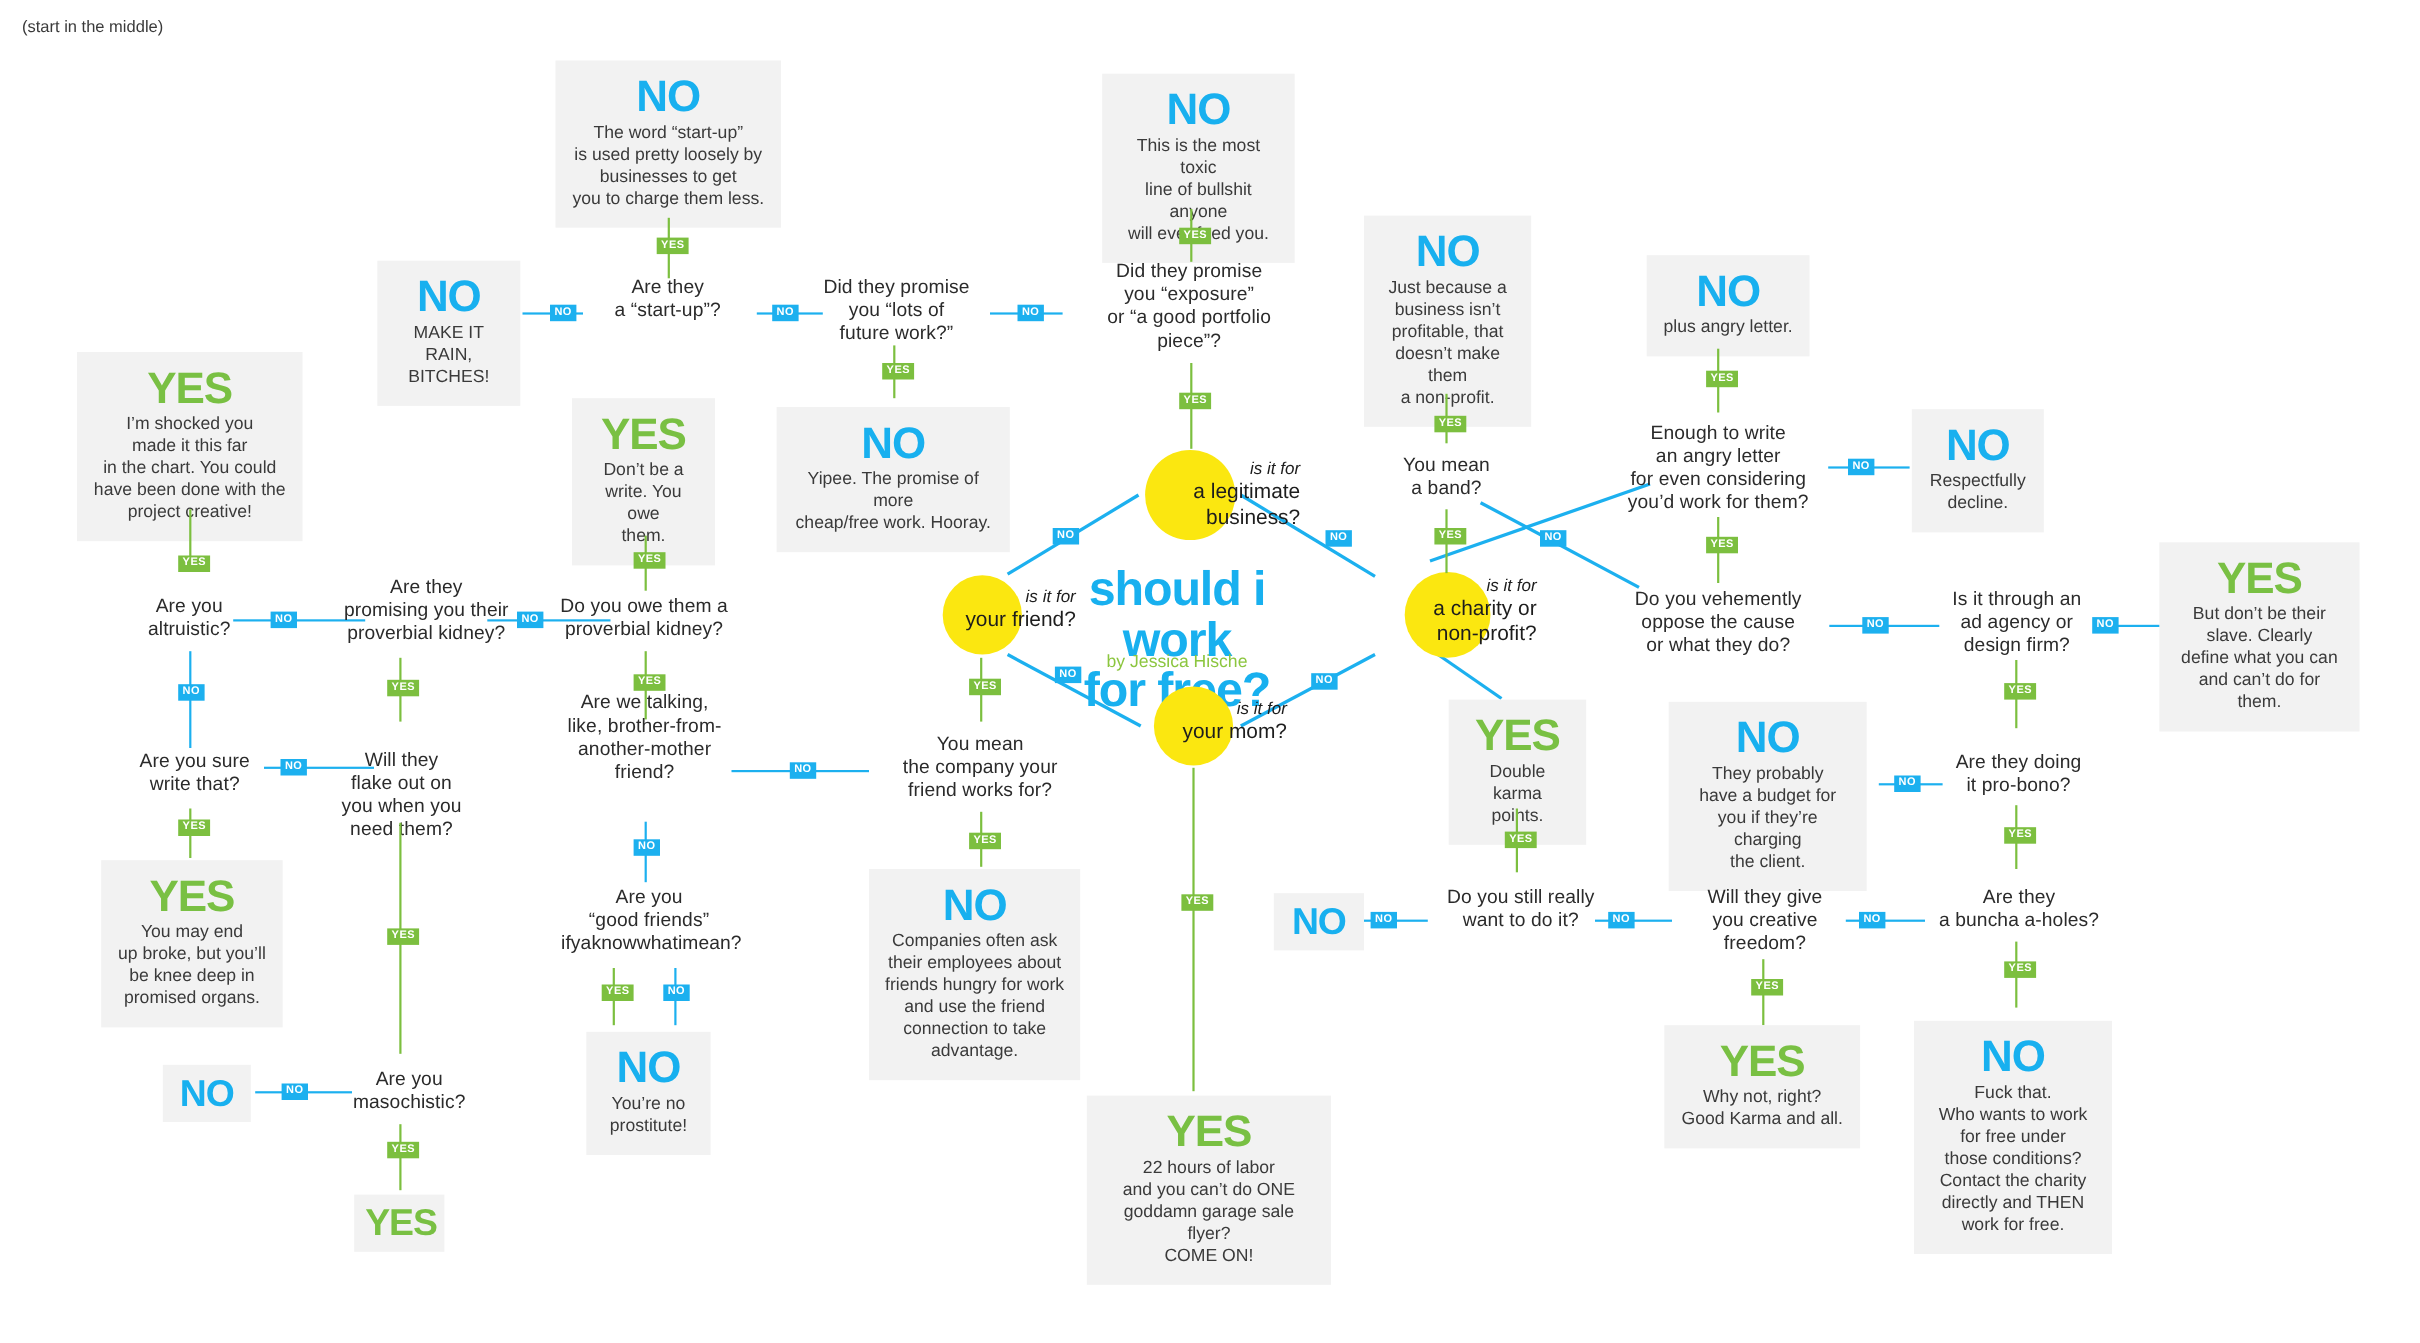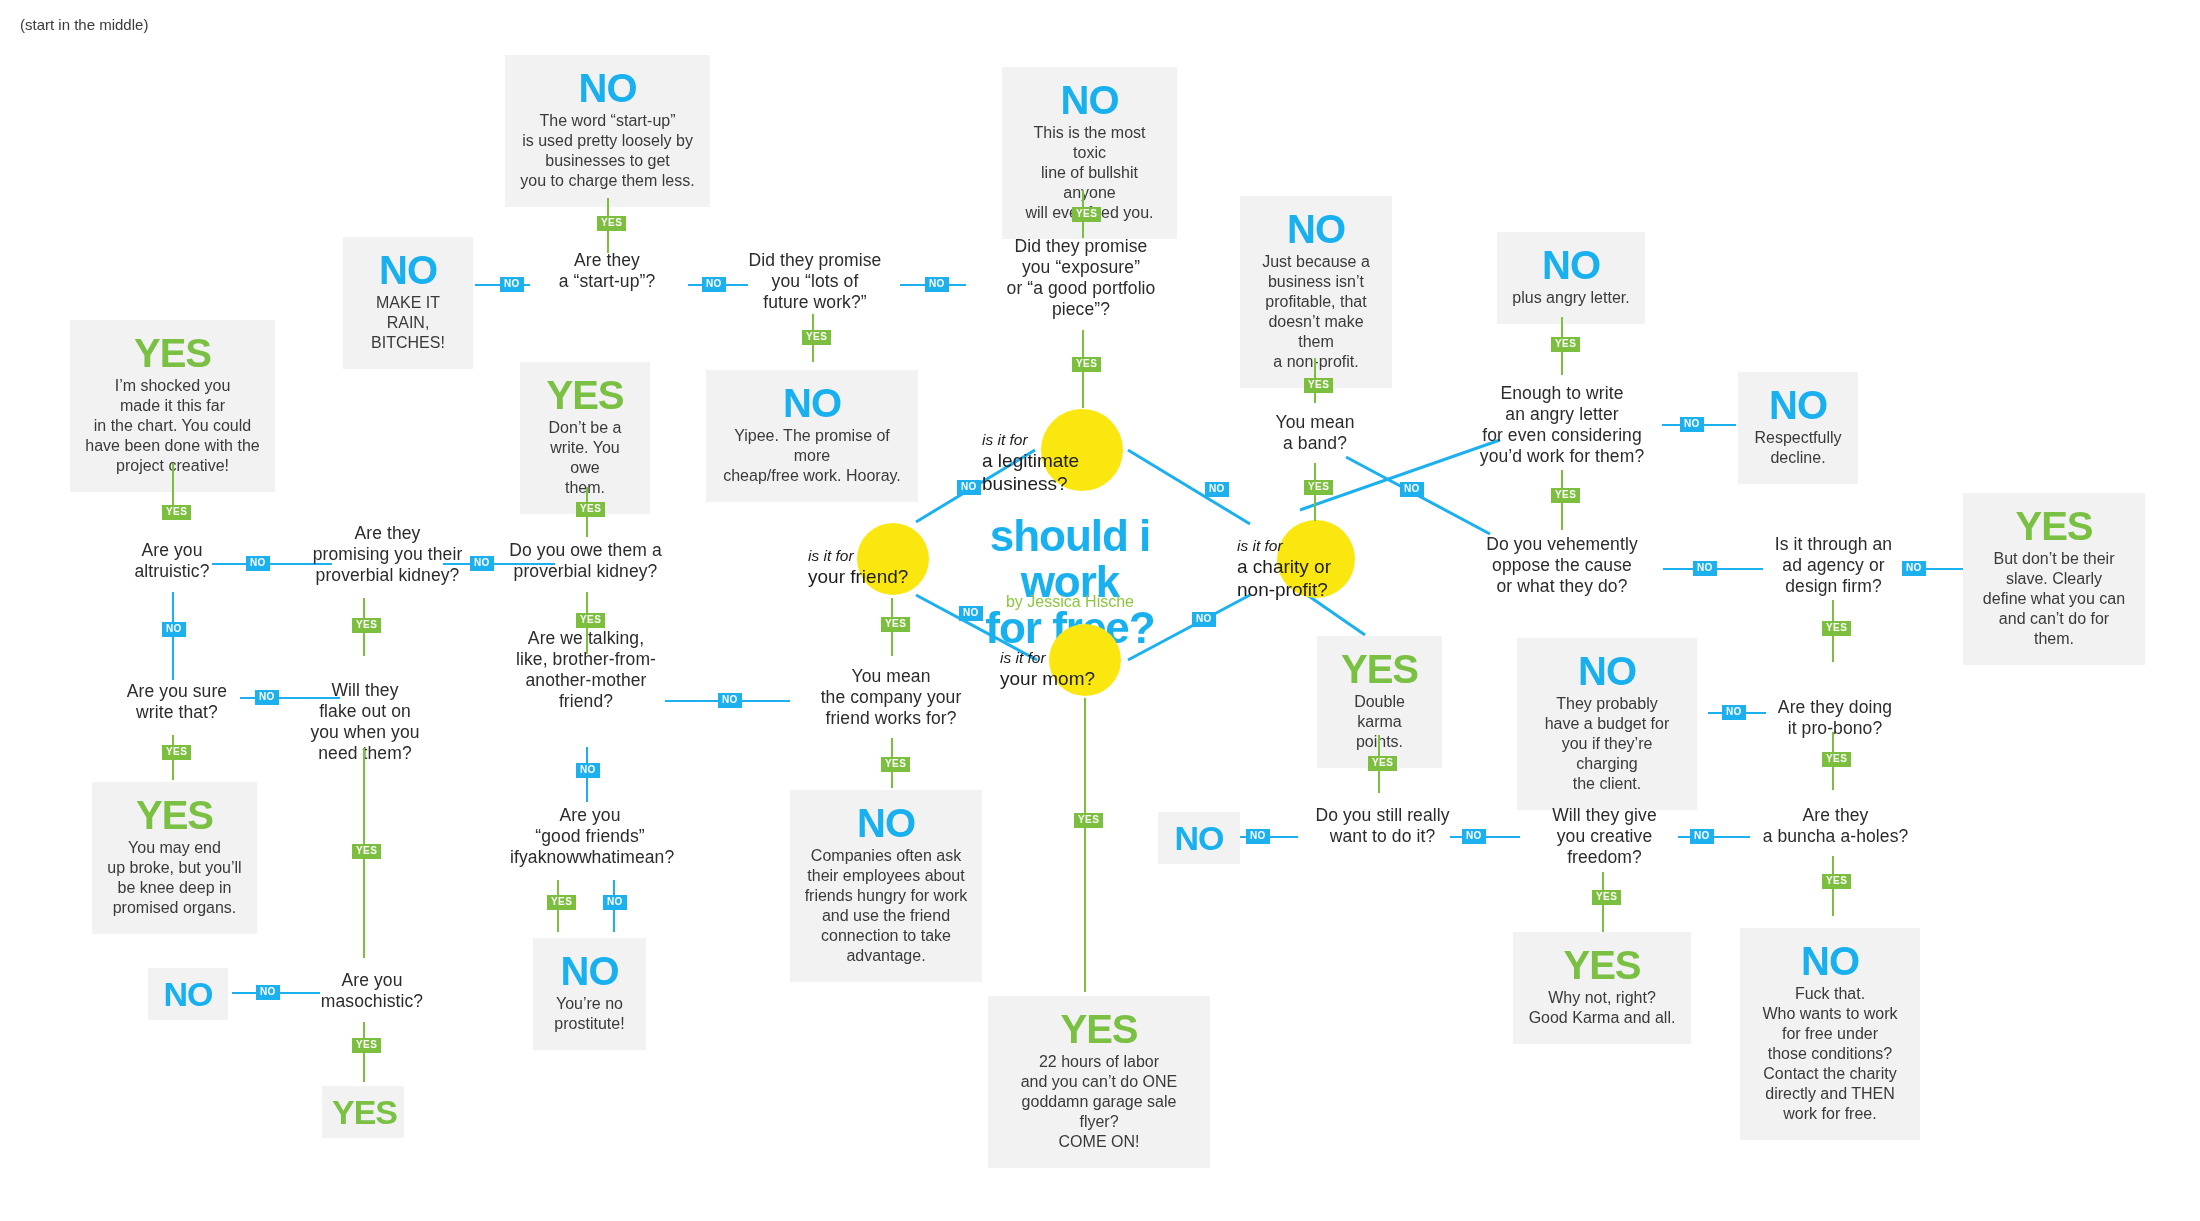--- a/index.html
+++ b/index.html
@@ -17,22 +17,22 @@
   .box{background:#f2f2f2;text-align:center;padding:12px 14px 16px;
        color:#3a3a3a;font-size:16px;line-height:20px;}
   .box .big{display:block;font-weight:bold;letter-spacing:-1px;margin-bottom:2px;}
   .box .big.no{color:#18b0ef;font-size:40px;line-height:42px;}
   .box .big.yes{color:#79c043;font-size:40px;line-height:42px;}
   .box .sub{display:block;}
   .box.only .big{margin-bottom:0;}
 
   
   .circle{position:absolute;border-radius:50%;background:#fbe710;}
-  .ctext{position:absolute;text-align:left;color:#1d1d1d;
-         font-size:19px;line-height:23px;white-space:nowrap;margin-top:13px;}
+  .ctext{position:absolute;text-align:right;color:#1d1d1d;
+         font-size:19px;line-height:23px;white-space:nowrap;}
   .ctext .it{display:block;font-style:italic;font-size:15.5px;line-height:18px;color:#1d1d1d;}
 
   
   .title{position:absolute;text-align:center;color:#18b0ef;font-weight:bold;
          font-size:44px;line-height:46px;letter-spacing:-1px;}
   .byline{position:absolute;text-align:center;color:#8cc63f;font-size:16px;}
 
   
   .ln{position:absolute;}
   .ln.v{width:2px;}
@@ -379,21 +379,21 @@
     <span class="big yes">YES</span>
     <span class="sub" style="white-space:pre-line;">But don’t be their
 slave. Clearly
 define what you can
 and can’t do for them.</span>
   </div>
 
   <div class="ln v green" style="left:1832px;top:600px;height:62px;"></div>
   <div class="chip yes" style="left:1822px;top:621px;">YES</div>
 
-  <div class="node q" style="left:1760px;top:682px;width:150px;white-space:pre-line;margin-top:15px;">Are they doing
+  <div class="node q" style="left:1760px;top:682px;width:150px;white-space:pre-line;">Are they doing
 it pro-bono?</div>
 
   <div class="ln v green" style="left:1832px;top:732px;height:58px;"></div>
   <div class="chip yes" style="left:1822px;top:752px;">YES</div>
 
   <div class="ln h blue" style="left:1708px;top:712px;width:58px;"></div>
   <div class="chip no" style="left:1722px;top:705px;">NO</div>
 
   <div class="node box" style="left:1517px;top:638px;width:180px;">
     <span class="big no">NO</span>

